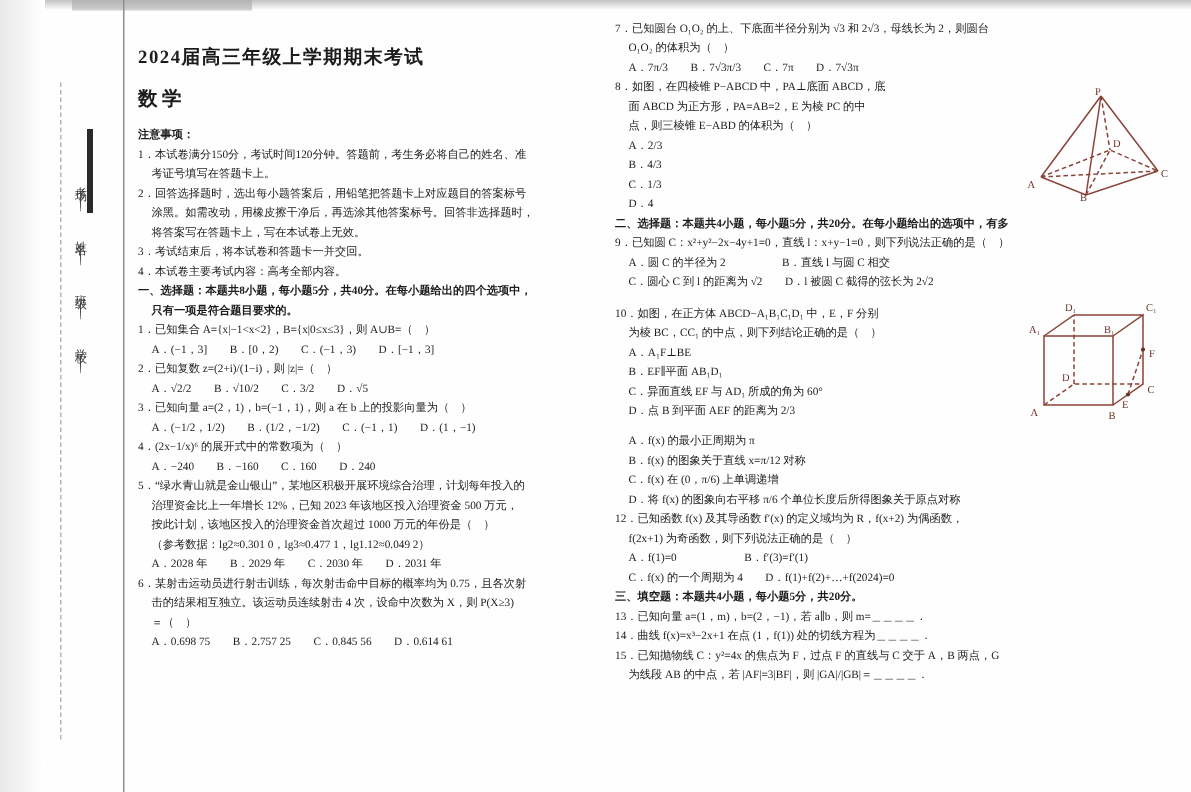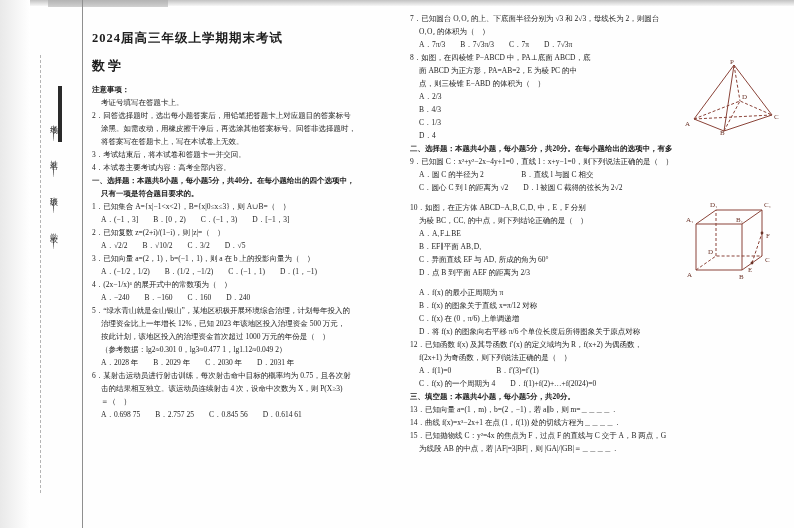--- a/index.html
+++ b/index.html
@@ -58,20 +58,21 @@
       <div class="seal-field">学校＿＿＿＿</div>
     </div>
 
   <div class="col-left">
     <div class="exam-header">
       <div class="exam-title">2024届高三年级上学期期末考试</div>
       <div class="exam-subject">数学</div>
     </div>
     <div id="left-items">
         <div class="ln nh">注意事项：</div>
+        <div class="ln n">1．本试卷满分150分，考试时间120分钟。答题前，考生务必将自己的姓名、准</div>
         <div class="ln n2">考证号填写在答题卡上。</div>
         <div class="ln n">2．回答选择题时，选出每小题答案后，用铅笔把答题卡上对应题目的答案标号</div>
         <div class="ln n2">涂黑。如需改动，用橡皮擦干净后，再选涂其他答案标号。回答非选择题时，</div>
         <div class="ln n2">将答案写在答题卡上，写在本试卷上无效。</div>
         <div class="ln n">3．考试结束后，将本试卷和答题卡一并交回。</div>
         <div class="ln n">4．本试卷主要考试内容：高考全部内容。</div>
         <div class="ln h">一、选择题：本题共8小题，每小题5分，共40分。在每小题给出的四个选项中，</div>
         <div class="ln h2">只有一项是符合题目要求的。</div>
         <div class="ln q">1．已知集合 A={x|−1&lt;x&lt;2}，B={x|0≤x≤3}，则 A∪B=（　）</div>
         <div class="ln o">A．(−1，3]　　B．[0，2)　　C．(−1，3)　　D．[−1，3]</div>

